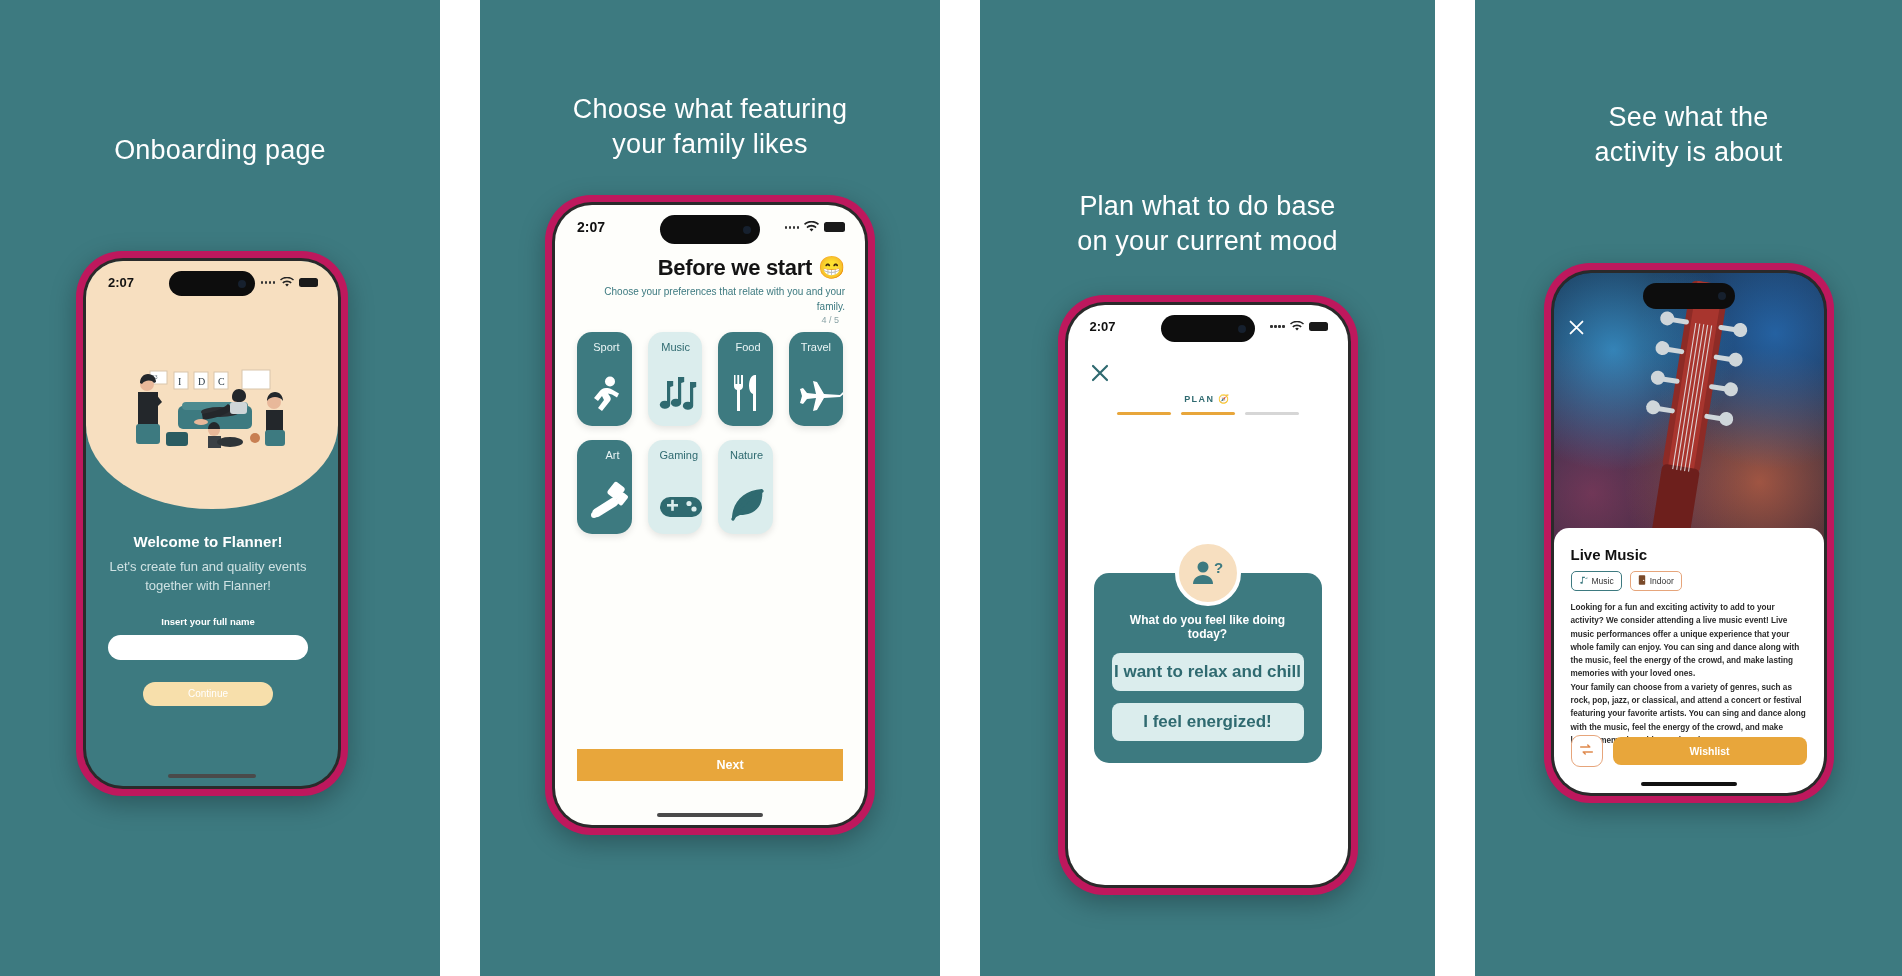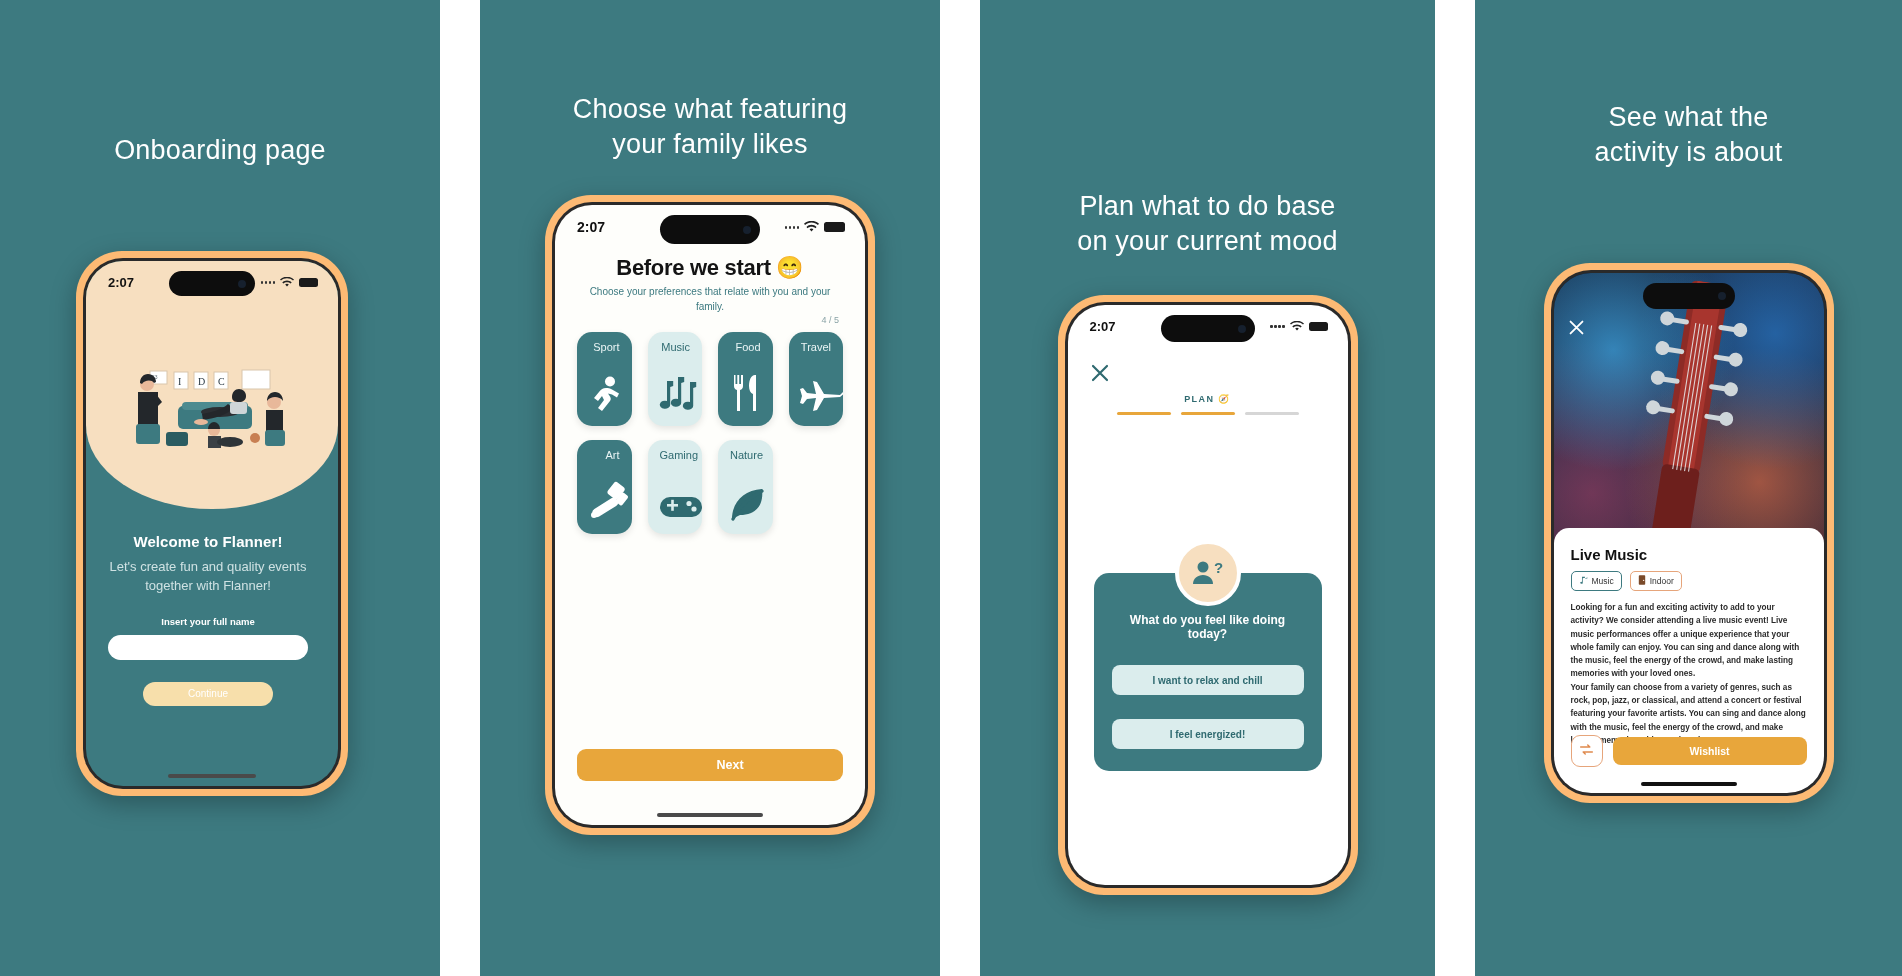--- a/index.html
+++ b/index.html
@@ -20,21 +20,21 @@
   .caption {
     position: absolute; left: 0; right: 0;
     text-align: center; color: #ffffff;
     font-size: 27px; line-height: 1.28; font-weight: 400;
     letter-spacing: .2px;
   }
 
   
   .phone {
     position: absolute;
-    background: #fdba74;
+    background: #be185d;
     border-radius: 46px;
     padding: 7px;
     box-shadow: 0 8px 26px rgba(0,0,0,.28);
   }
   .phone .bezel {
     background: #2a2a2a; border-radius: 40px; padding: 3px; height: 100%;
   }
   .screen {
     position: relative; width: 100%; height: 100%;
     border-radius: 37px; overflow: hidden; background: #fff;
@@ -83,41 +83,41 @@
   }
   .p1-btn {
     margin-top: 22px; width: 130px; height: 24px; border: none; cursor: pointer;
     border-radius: 13px; background: #F7DFAB; color: #fff;
     font-size: 10px; font-weight: 500; font-family: "Liberation Sans", sans-serif;
   }
 
   
   #phone2 { left: 50%; transform: translateX(-50%); top: 195px; width: 330px; height: 640px; }
   #phone2 .screen { background: #FEFEFB; }
-  .p2-head { position: absolute; top: 50px; left: 0; right: 0; text-align: center; padding: 0 26px; }
+  .p2-head { position: absolute; top: 50px; left: 0; right: 0; text-align: right; padding: 0 20px; }
   .p2-title { font-size: 22px; font-weight: 800; color: #141414; letter-spacing: -.3px; }
   .p2-sub { font-size: 10px; color: #3D7A80; line-height: 1.45; margin-top: 4px; }
   .p2-count { position: absolute; right: 26px; top: 110px; font-size: 9px; color: #8aa3a6; }
   .grid {
     position: absolute; top: 127px; left: 22px; right: 22px;
     display: grid; grid-template-columns: 1fr 1fr 1fr 1fr; gap: 14px 16px;
   }
   .cat {
     position: relative; height: 94px; border-radius: 15px; padding: 9px 12px;
     box-shadow: 0 3px 7px rgba(0,0,0,.10); overflow: hidden; cursor: pointer;
   }
   .cat.sel { background: #3D7A80; }
   .cat.unsel { background: #DBEDED; }
   .cat .cname { text-align: right; font-size: 11px; display: block; }
   .cat.sel .cname { color: #eaf5f5; }
   .cat.unsel .cname { color: #2F6A70; }
   .cat .cicon { position: absolute; left: 11px; bottom: 9px; }
   .p2-next {
     position: absolute; left: 22px; right: 22px; bottom: 44px;
-    height: 32px; border: none; cursor: pointer; border-radius: 9px;
+    height: 32px; border: none; cursor: pointer; border-radius: 0;
     background: #E8A63B; color: #fff; font-size: 12.5px; font-weight: 700;
     font-family: "Liberation Sans", sans-serif;
     padding-left: 40px;
   }
 
   
   #phone3 { left: 50%; transform: translateX(-50%); top: 295px; width: 300px; height: 600px; }
   #phone3 .screen { background: #FFFFFF; }
   .p3-close { position: absolute; left: 22px; top: 58px; cursor: pointer; }
   .p3-planwrap { position: absolute; top: 60px; left: 0; right: 0; text-align: center; margin-top: 29px; }
@@ -131,23 +131,23 @@
     background: #3D7A80; border-radius: 15px; padding: 40px 18px 22px;
     text-align: center;
   }
   .mood-avatar {
     position: absolute; top: -33px; left: 50%; transform: translateX(-50%);
     width: 66px; height: 66px; border-radius: 50%; background: #F7DFC0;
     border: 4px solid #fff; display: flex; align-items: center; justify-content: center;
   }
   .mood-q { color: #fff; font-size: 12px; font-weight: 700; }
   .mood-opt {
-    display: block; width: 100%; margin-top: 24px; height: 30px; cursor: pointer;
+    display: block; width: 100%; margin-top: 12px; height: 38px; cursor: pointer;
     border: none; border-radius: 8px; background: #DBEDED; color: #2F6A70;
-    font-size: 10px; font-weight: 700; font-family: "Liberation Sans", sans-serif;
+    font-size: 17px; font-weight: 700; font-family: "Liberation Sans", sans-serif;
   }
 
   
   #phone4 { left: 50%; transform: translateX(-50%); top: 263px; width: 290px; height: 540px; }
   #phone4 .screen { background: #0b0b16; }
   .p4-photo {
     position: absolute; top: 0; left: 0; right: 0; height: 275px; overflow: hidden;
     background:
       radial-gradient(circle at 22% 28%, rgba(60,160,220,.75), transparent 42%),
       radial-gradient(circle at 82% 22%, rgba(40,120,200,.7), transparent 44%),

